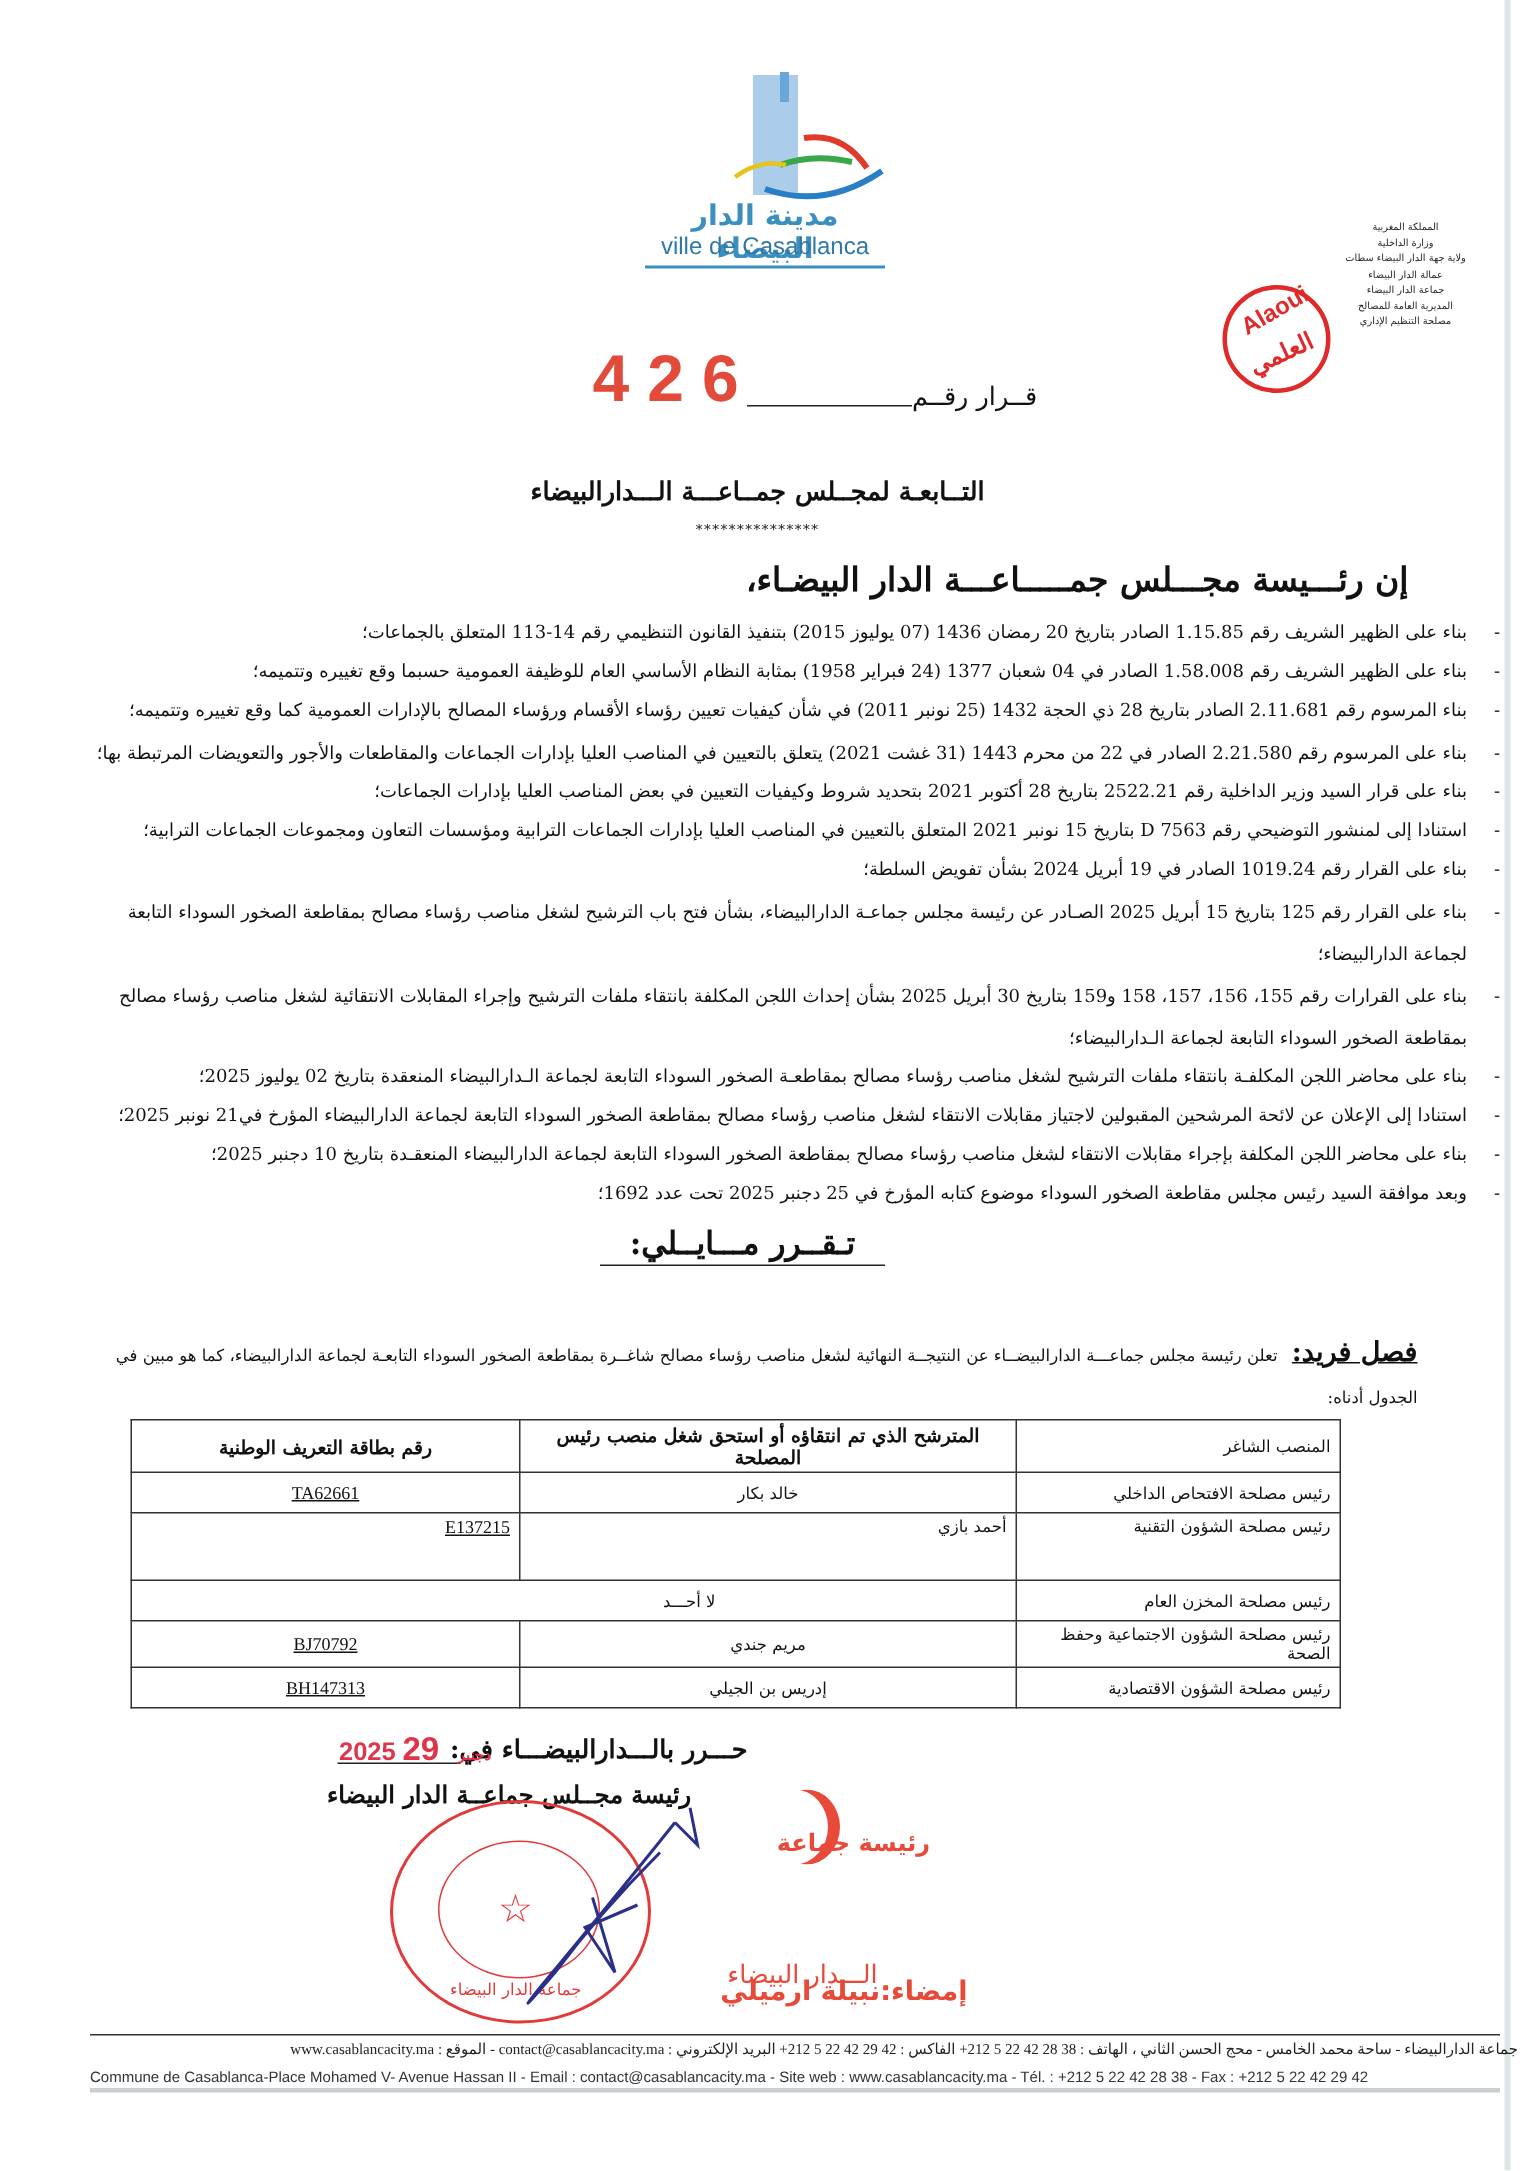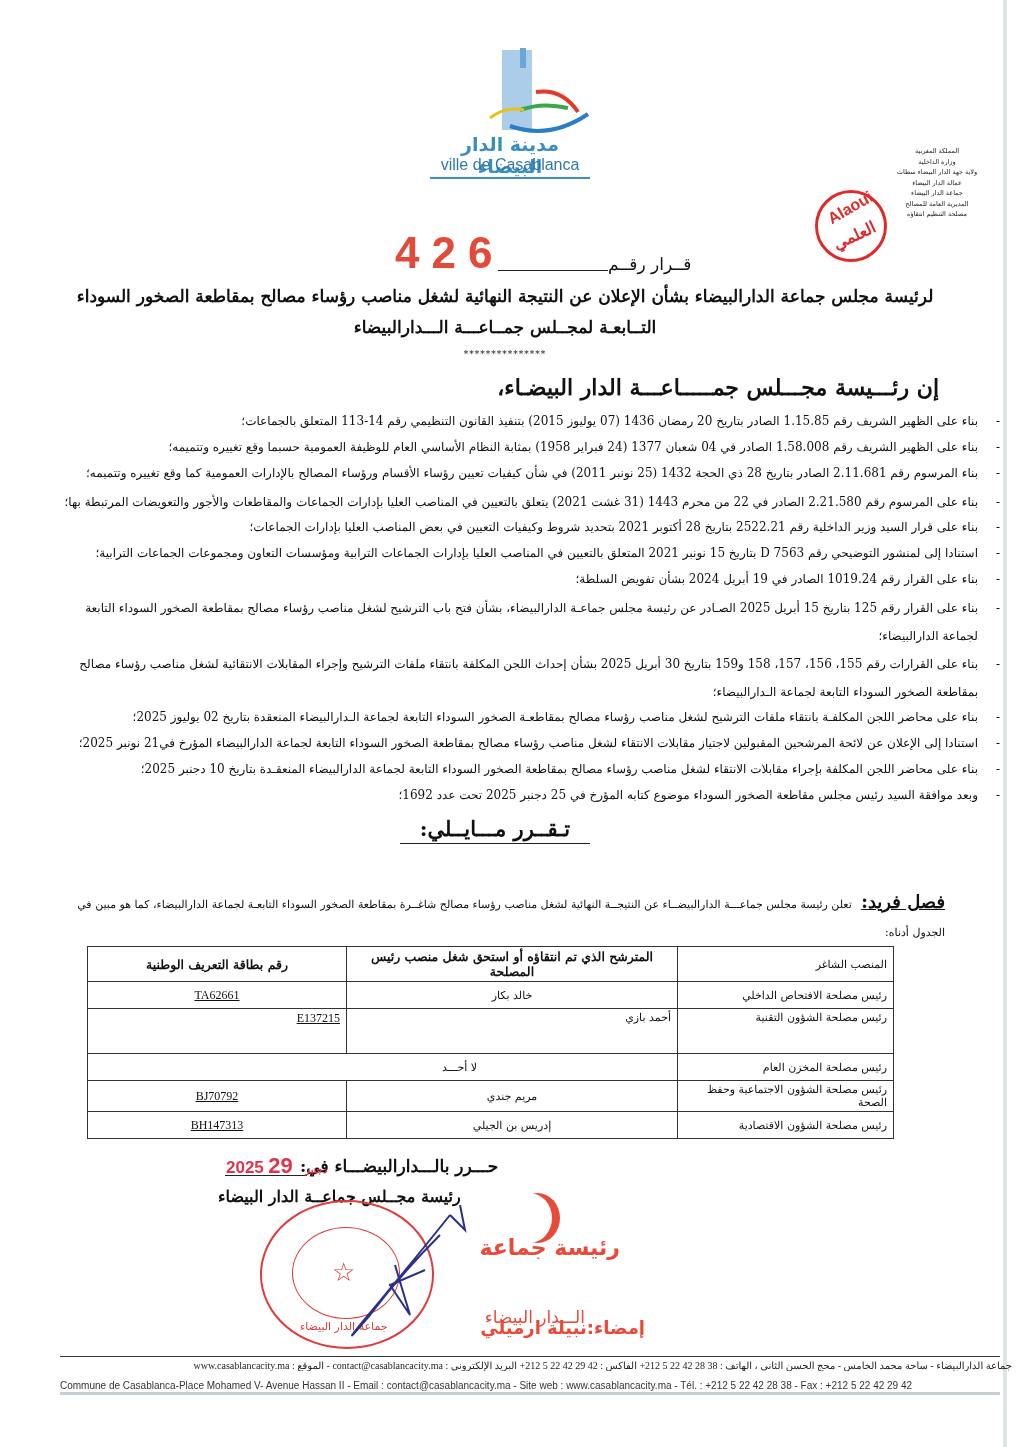--- a/index.html
+++ b/index.html
@@ -59,21 +59,21 @@
   .date-stamp .d{font-size:22px;letter-spacing:3px;}
   .signer{position:absolute;left:218px;top:1187px;direction:rtl;font-size:16px;font-weight:bold;}
 
   .seal{position:absolute;left:260px;top:1200px;width:170px;height:145px;border:2px solid #e23a3a;border-radius:50%;color:#e23a3a;}
   .seal .inner{position:absolute;left:30px;top:25px;width:106px;height:90px;border:1.5px solid #e23a3a;border-radius:50%;}
   .seal .star{position:absolute;left:70px;top:55px;font-size:26px;}
   .seal .bottom{position:absolute;left:38px;top:118px;font-size:11px;font-family:"DejaVu Sans",sans-serif;}
   .signature{position:absolute;left:300px;top:1205px;}
 
   .sig-stamp{position:absolute;left:420px;top:1185px;width:260px;height:170px;color:#e84a3a;direction:rtl;font-family:"DejaVu Sans",sans-serif;}
-  .sig-stamp .l1{position:absolute;right:60px;top:50px;font-size:22px;font-weight:bold;margin-left:16px;}
+  .sig-stamp .l1{position:absolute;right:60px;top:34px;font-size:16px;font-weight:bold;margin-left:16px;}
   .sig-stamp .l2{position:absolute;right:95px;top:90px;font-size:17px;margin-top:32px;}
   .sig-stamp .l3{position:absolute;right:35px;top:132px;font-size:18px;font-weight:bold;}
   .crescent{position:absolute;left:95px;top:8px;width:45px;height:50px;border-radius:50%;box-shadow:-8px 0 0 0 #e84a3a inset;}
 
   .footer-rule{position:absolute;left:60px;top:1356px;width:940px;border-top:1.5px solid #333;}
   .footer-ar{position:absolute;left:72px;top:1360px;width:940px;direction:rtl;font-family:Liberation Serif, serif;font-size:10px;color:#222;white-space:nowrap;overflow:hidden;}
   .footer-fr{position:absolute;left:60px;top:1380px;width:940px;font-family:"Liberation Sans",sans-serif;font-size:10px;color:#333;white-space:nowrap;border-bottom:3px solid #c7cfd2;padding-bottom:1px;}
 </style>
 </head>
 <body>
@@ -94,33 +94,32 @@
   <div class="logo-ar">مدينة الدار البيضاء</div>
   <div class="logo-fr">ville de Casablanca</div>
 
   <div class="admin">
     <div>المملكة المغربية</div>
     <div>وزارة الداخلية</div>
     <div>ولاية جهة الدار البيضاء سطات</div>
     <div>عمالة الدار البيضاء</div>
     <div>جماعة الدار البيضاء</div>
     <div>المديرية العامة للمصالح</div>
-    <div>مصلحة التنظيم انتقاؤه</div>
+    <div>مصلحة التنظيم الإداري</div>
   </div>
 
   <div class="stamp-alaoui">
     <span class="t1">Alaoui</span>
     <span class="t2">العلمي</span>
   </div>
 
   <div class="num">426</div>
   <div class="num-line"></div>
   <div class="decision-label">قــرار رقــم</div>
 
-  <div class="title1">لرئيسة مجلس جماعة الدارالبيضاء بشأن الإعلان عن النتيجة النهائية لشغل مناصب رؤساء مصالح بمقاطعة الصخور السوداء</div>
   <div class="title2">التــابعـة لمجــلس جمــاعـــة الـــدارالبيضاء</div>
   <div class="stars">***************</div>
 
   <div class="intro">إن رئـــيسة مجـــلس جمـــــاعـــة الدار البيضـاء،</div>
 
   <div class="clauses">
     <div class="clause"><span class="dash">-</span><span>بناء على الظهير الشريف رقم 1.15.85 الصادر بتاريخ 20 رمضان 1436 (07 يوليوز 2015) بتنفيذ القانون التنظيمي رقم 14-113 المتعلق بالجماعات؛</span></div>
     <div class="clause"><span class="dash">-</span><span>بناء على الظهير الشريف رقم 1.58.008 الصادر في 04 شعبان 1377 (24 فبراير 1958) بمثابة النظام الأساسي العام للوظيفة العمومية حسبما وقع تغييره وتتميمه؛</span></div>
     <div class="clause"><span class="dash">-</span><span>بناء المرسوم رقم 2.11.681 الصادر بتاريخ 28 ذي الحجة 1432 (25 نونبر 2011) في شأن كيفيات تعيين رؤساء الأقسام ورؤساء المصالح بالإدارات العمومية كما وقع تغييره وتتميمه؛</span></div>
     <div class="clause wide"><span class="dash">-</span><span>بناء على المرسوم رقم 2.21.580 الصادر في 22 من محرم 1443 (31 غشت 2021) يتعلق بالتعيين في المناصب العليا بإدارات الجماعات والمقاطعات والأجور والتعويضات المرتبطة بها؛</span></div>

